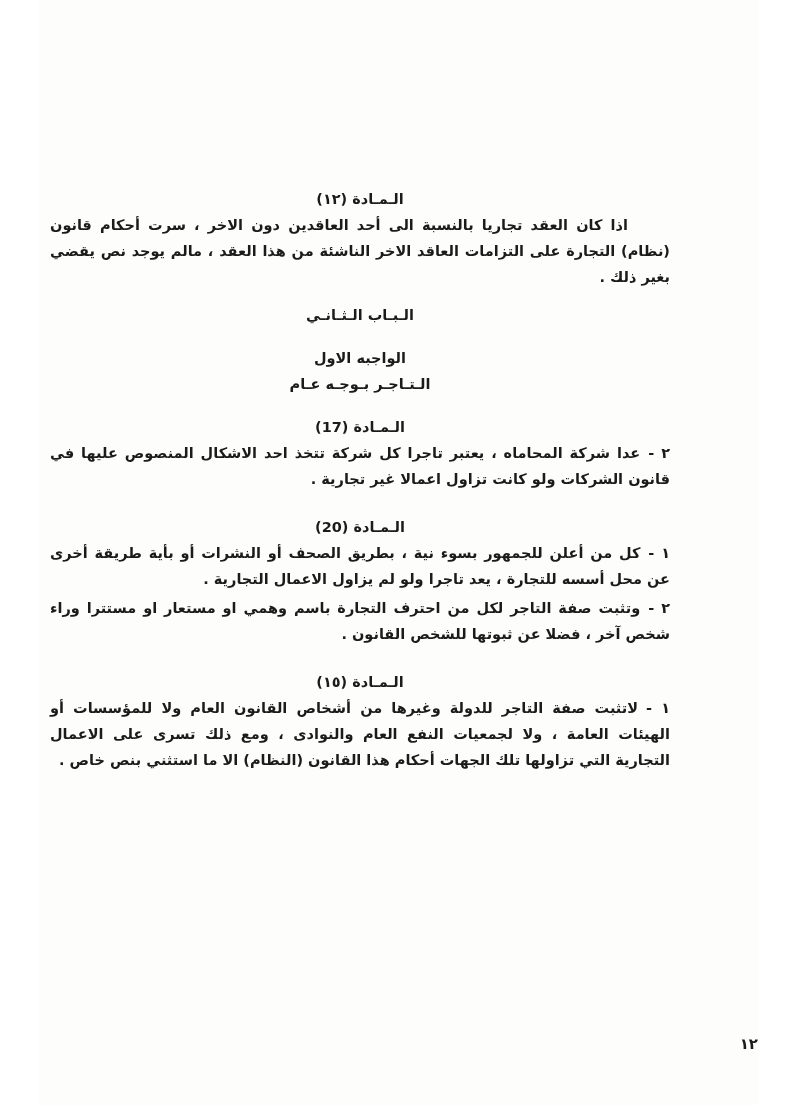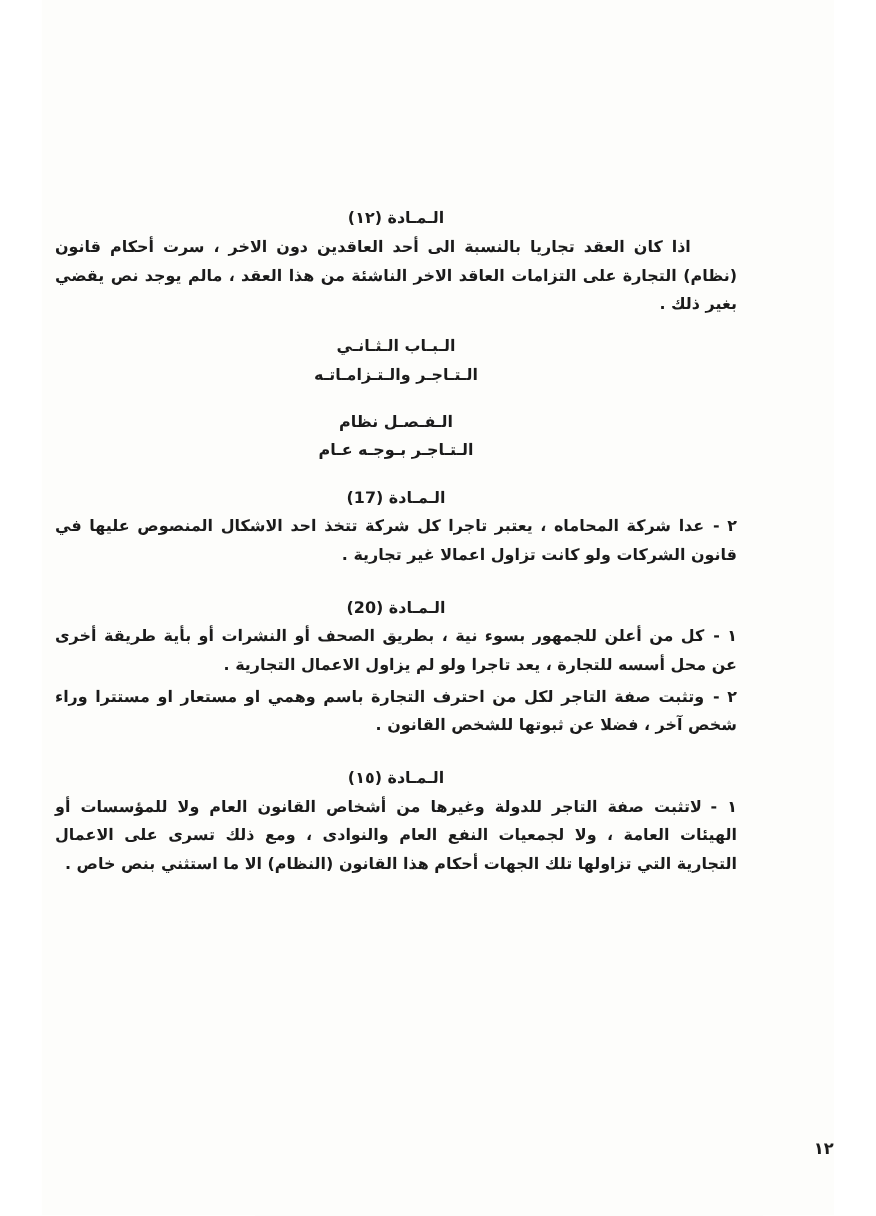--- a/index.html
+++ b/index.html
@@ -70,25 +70,24 @@
 
 <div class="page">
   <div class="content">
 
     <p class="heading">الـمـادة (١٢)</p>
     <p class="para first-indent">اذا كان العقد تجاريا بالنسبة الى أحد العاقدين دون الاخر ، سرت أحكام قانون (نظام) التجارة على التزامات العاقد الاخر الناشئة من هذا العقد ، مالم يوجد نص يقضي بغير ذلك .</p>
 
     <div class="gap-sm"></div>
 
     <p class="heading">الـبـاب الـثـانـي</p>
-    <p class="heading">الـتـاجـر والـتـزامـاتـه</p>
 
     <div class="gap-md"></div>
 
-    <p class="heading">الـفـصـل نظام</p>
+    <p class="heading">الواجبه الاول</p>
     <p class="heading">الـتـاجـر بـوجـه عـام</p>
 
     <div class="gap-md"></div>
 
     <p class="heading">الـمـادة (17)</p>
     <div class="item">
       <span class="marker">٢ -</span><span>عدا شركة المحاماه ، يعتبر تاجرا كل شركة تتخذ احد الاشكال المنصوص عليها في قانون الشركات ولو كانت تزاول اعمالا غير تجارية .</span>
     </div>
 
     <div class="gap-lg"></div>

